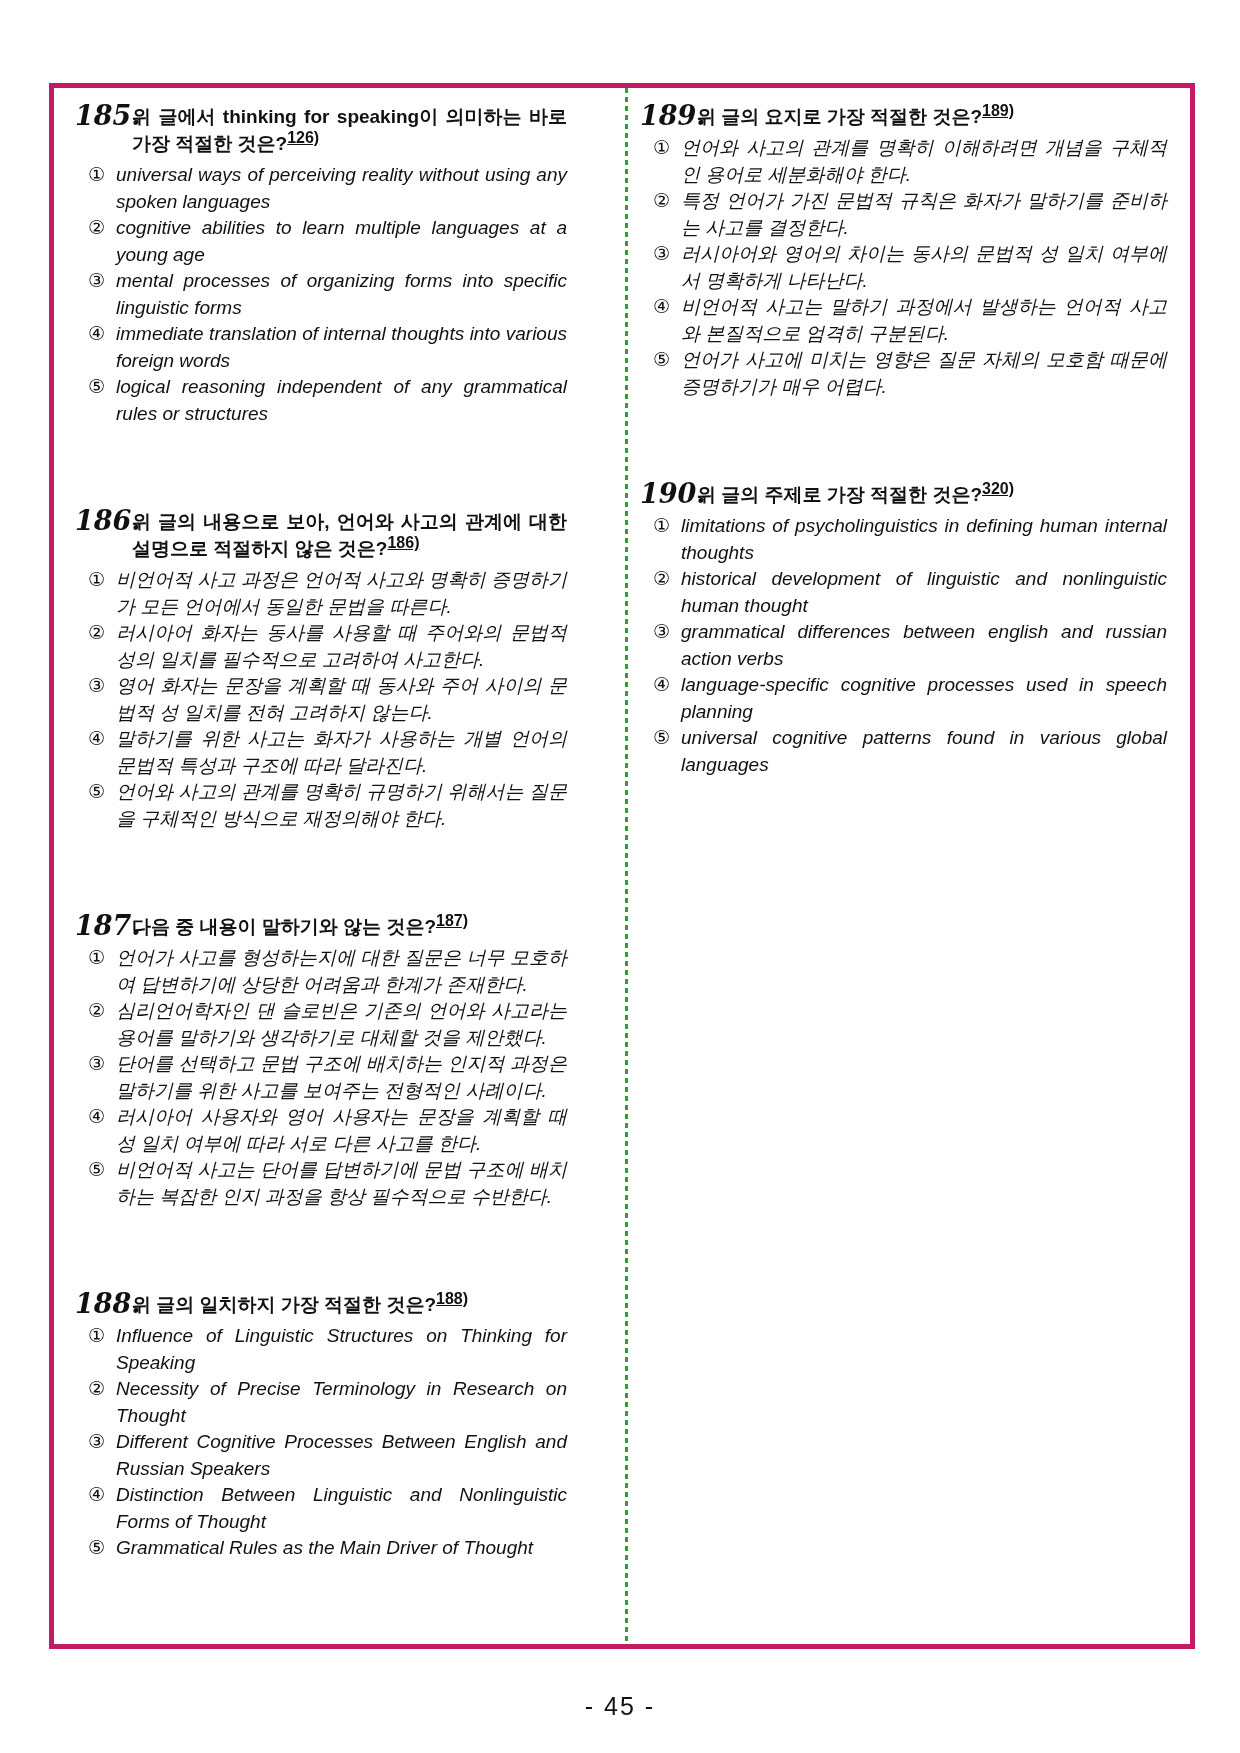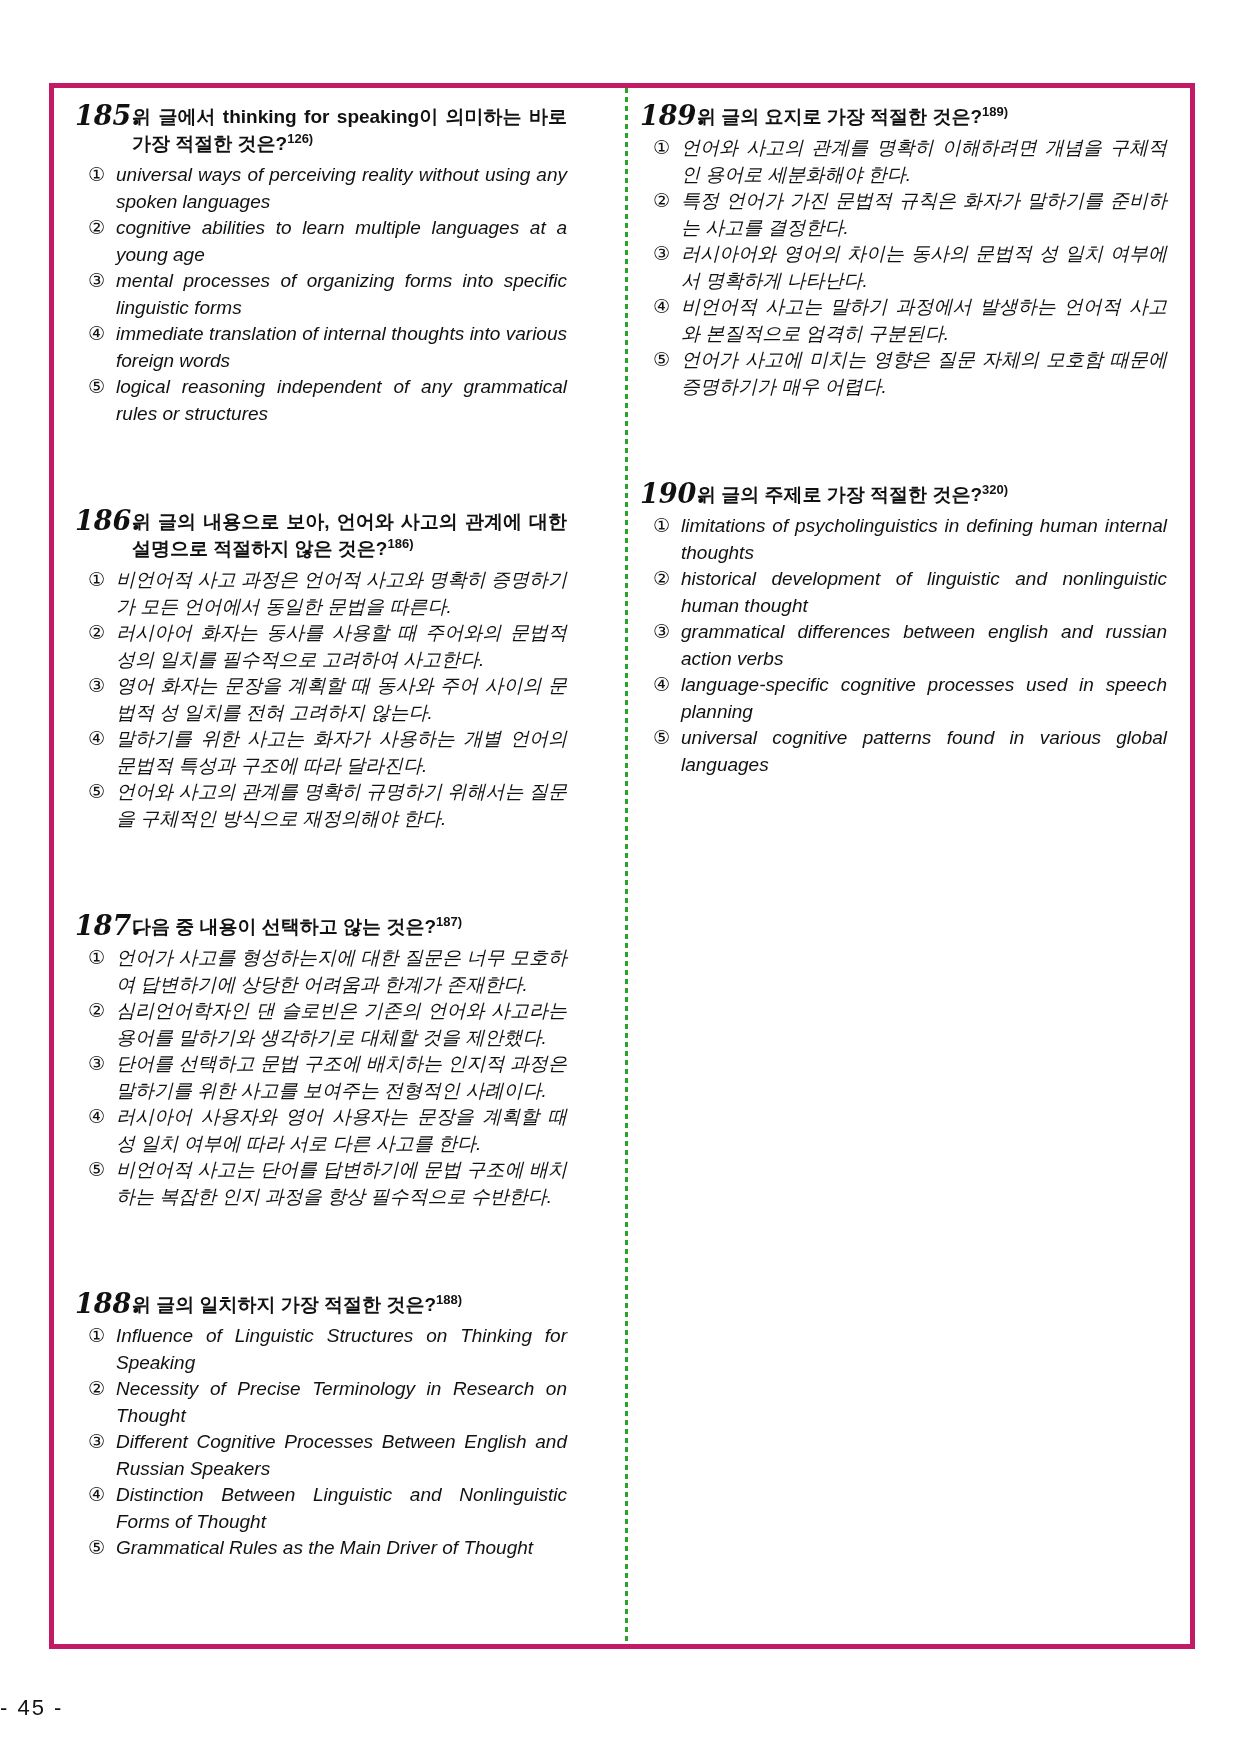--- a/index.html
+++ b/index.html
@@ -33,32 +33,32 @@
   .q-header{
     font-size:19px; line-height:27px; font-weight:bold;
     padding-left:57px; text-indent:-57px; text-align:justify;
   }
   .q-num{
     font-family:"DejaVu Serif","Liberation Serif",serif;
     font-style:italic; font-weight:bold; font-size:27px;
     display:inline-block; width:57px; text-indent:0; vertical-align:-2px;
   }
   .q-foot{
-    font-size:13px; font-weight:bold; vertical-align:super; line-height:0;
+    font-size:16px; font-weight:bold; vertical-align:super; line-height:0;text-decoration:underline;
   }
   .options{ margin-top:5px; }
   .option{
     display:flex; align-items:flex-start;
     font-size:19px; line-height:26.5px; padding-left:13px;
   }
   .marker{ flex:0 0 28px; }
   .opt-text{ flex:1; text-align:justify;font-style:italic; }
   .page-number{
     position:absolute; left:0; right:0; bottom:32px;
-    font-size:22px; letter-spacing:2px;
+    text-align:center; font-size:25px; letter-spacing:2px;
   }
 </style>
 </head>
 <body>
 
 <div class="sheet">
   <div class="frame">
     <div class="divider"></div>
     <div class="col col-left">
         <div class="question">
@@ -107,21 +107,21 @@
     <span class="marker">④</span>
     <span class="opt-text">말하기를 위한 사고는 화자가 사용하는 개별 언어의 문법적 특성과 구조에 따라 달라진다.</span>
   </div>
             <div class="option">
     <span class="marker">⑤</span>
     <span class="opt-text">언어와 사고의 관계를 명확히 규명하기 위해서는 질문을 구체적인 방식으로 재정의해야 한다.</span>
   </div>
           </div>
   </div>
         <div class="question">
-    <div class="q-header"><span class="q-num">187.</span><span>다음 중 내용이 선택하고 않는 것은?</span><span class="q-foot">187)</span>
+    <div class="q-header"><span class="q-num">187.</span><span>다음 중 내용이 말하기와 않는 것은?</span><span class="q-foot">187)</span>
     </div>
     <div class="options">
             <div class="option">
     <span class="marker">①</span>
     <span class="opt-text">언어가 사고를 형성하는지에 대한 질문은 너무 모호하여 답변하기에 상당한 어려움과 한계가 존재한다.</span>
   </div>
             <div class="option">
     <span class="marker">②</span>
     <span class="opt-text">심리언어학자인 댄 슬로빈은 기존의 언어와 사고라는 용어를 말하기와 생각하기로 대체할 것을 제안했다.</span>
   </div>

